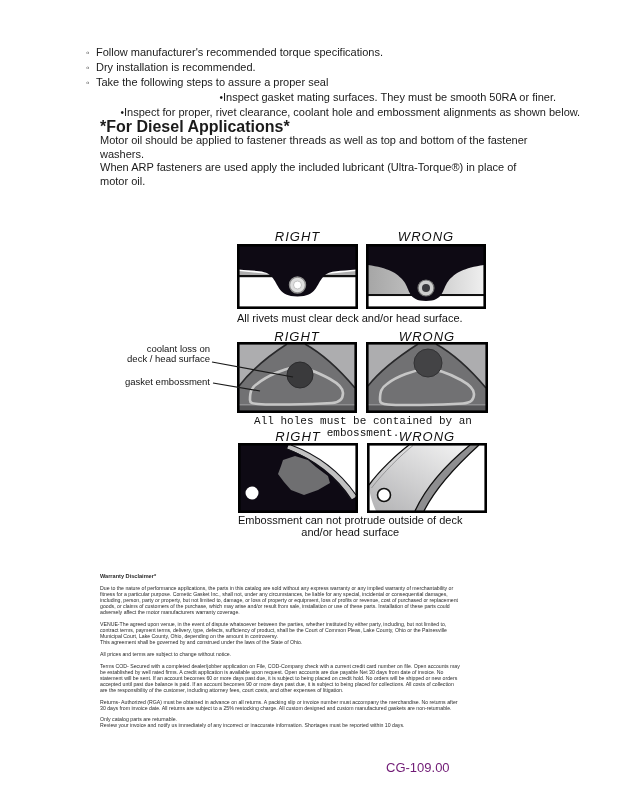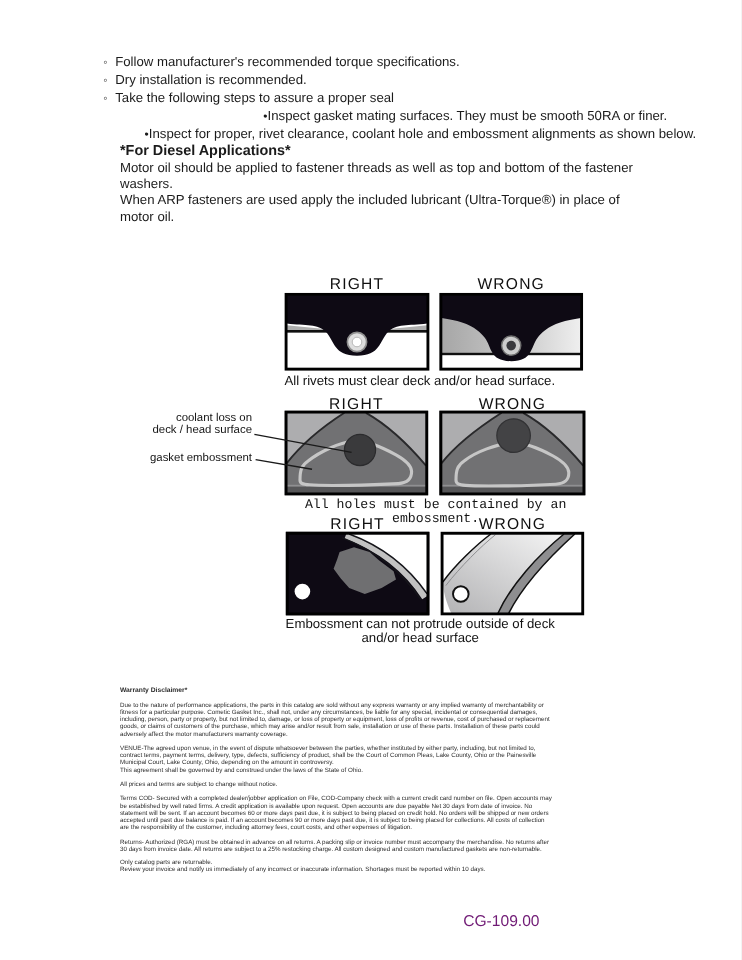--- a/index.html
+++ b/index.html
@@ -10,23 +10,23 @@
   }
   .abs{position:absolute;}
   .title{
     left:104px;top:24px;font-size:14.5px;font-weight:bold;
     border-bottom:2px solid #111;padding-bottom:1px;letter-spacing:.1px;
   }
   .tips{left:86px;top:45px;width:470px;font-size:11px;line-height:14px;}
   .tip-row{white-space:nowrap;}
   .tip-row .glyph{display:inline-block;width:10px;font-size:10px;}
   .sub{padding-left:28px;text-align:right;}
-  .diesel-head{left:100px;top:118px;font-size:12px;font-weight:bold;text-align:center;}
+  .diesel-head{left:100px;top:118px;font-size:16px;font-weight:bold;text-align:center;}
   .body-p{left:100px;width:440px;font-size:11px;line-height:13.5px;white-space:pre-line;}
-  .rw-label{font-size:13px;letter-spacing:1px;text-align:center;color:#101010;}
+  .rw-label{font-size:13px;letter-spacing:1px;text-align:center;color:#101010;font-style:italic;}
   .caption{font-size:11px;color:#131313;white-space:pre-line;line-height:11.5px;text-align:center;}
   .ann{font-size:9.5px;line-height:10px;text-align:right;white-space:pre-line;color:#131313;}
   .legal{left:100px;top:573px;width:445px;font-size:5.2px;line-height:6.1px;color:#2a2a2a;}
   .legal h4{font-size:5.6px;margin:0 0 6px 0;}
   .legal p{margin:0 0 5.5px 0;white-space:pre-line;}
   .pagecode{left:386px;top:760px;font-size:13px;color:#701a75;}
   svg{display:block;}
   .overlay{left:0;top:0;width:618px;height:800px;pointer-events:none;z-index:6;}
 </style>
 </head>

